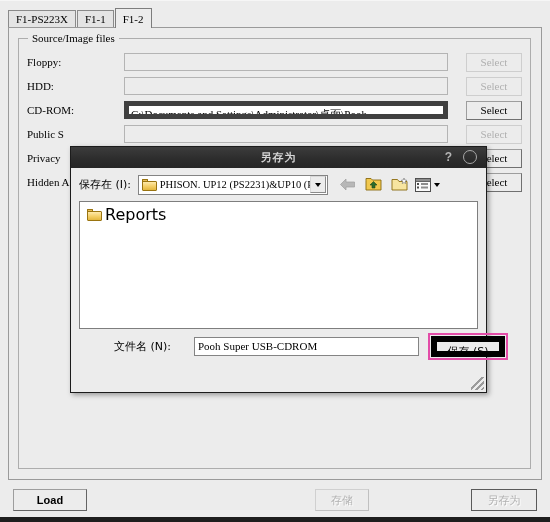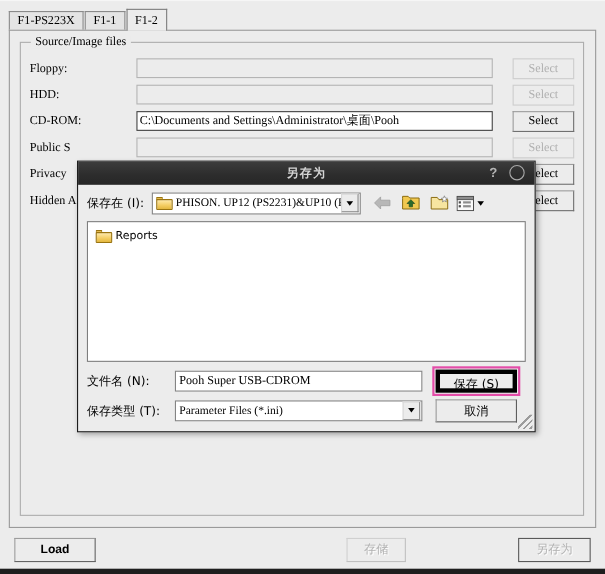--- a/index.html
+++ b/index.html
@@ -133,21 +133,21 @@
     font-family: "Liberation Serif", serif;
     font-size: 11px;
     color: #000;
     padding: 0 2px;
     line-height: 16px;
     overflow: hidden;
     white-space: nowrap;
   }
   .field-input.filled {
     background: #ffffff;
-    border: 1px solid #404040;
+    border: 5px solid #404040;
   }
   .btn-select {
     flex: 0 0 auto;
     width: 56px; height: 19px;
     margin-left: 6px;
     background: #ececec;
     border: 1px solid #9d9d9d;
     border-right-color: #707070;
     border-bottom-color: #707070;
     font-family: "Liberation Serif", serif;
@@ -333,38 +333,39 @@
   .file-item {
     display: flex;
     align-items: center;
     gap: 3px;
     height: 17px;
     padding: 0 2px;
     cursor: pointer;
   }
   .file-name {
     font-family: "DejaVu Sans", "Liberation Sans", sans-serif;
-    font-size: 10px;
+    font-size: 16px;
     color: #000;
   }
 
   
   .bot-row {
     display: flex;
     align-items: center;
     margin-top: 7px;
     height: 20px;
   }
   .bot-label {
     width: 80px;
     font-size: 11px;
     color: #000;
     white-space: nowrap;
     font-family: "DejaVu Sans", "Liberation Sans", sans-serif;
     flex: 0 0 auto;
+    margin-left: 35px;
   }
   .bot-input {
     width: 225px; height: 19px;
     background: #fff;
     border: 1px solid #848484;
     font-family: "Liberation Serif", serif;
     font-size: 11px;
     color: #000;
     padding: 0 3px;
     line-height: 17px;
@@ -397,21 +398,21 @@
     font-family: "DejaVu Sans", "Liberation Sans", sans-serif;
     font-size: 11px;
     color: #000;
     line-height: 19px;
     text-align: center;
     cursor: pointer;
   }
   .dlg-btn.highlight {
     outline: 2px solid #e34ca8;
     outline-offset: 1px;
-    border: 4px solid #000000;
+    border: 6px solid #000000;
   }
 
   .resize-grip {
     position: absolute;
     right: 2px; bottom: 2px;
     width: 13px; height: 13px;
     background:
       linear-gradient(135deg, transparent 0 42%, #9b9b9b 42% 52%, transparent 52% 100%),
       linear-gradient(135deg, transparent 0 64%, #9b9b9b 64% 74%, transparent 74% 100%),
       linear-gradient(135deg, transparent 0 86%, #9b9b9b 86% 96%, transparent 96% 100%);
@@ -554,28 +555,16 @@
     </div>
 
     <div class="bot-row">
       <span class="bot-label">文件名 (N):</span>
       <div class="bot-input">Pooh Super USB-CDROM</div>
       <div class="dlg-btn-wrap">
         <div class="dlg-btn highlight">保存 (S)</div>
       </div>
     </div>
 
-    <div class="bot-row">
-      <span class="bot-label">保存类型 (T):</span>
-      <div class="bot-combo">
-        <span class="combo-text">Parameter Files (*.ini)</span>
-        <span class="combo-arrow">
-            <span class="arrow-dn"></span>
-          </span>
-      </div>
-      <div class="dlg-btn-wrap">
-        <div class="dlg-btn">取消</div>
-      </div>
-    </div>
   </div>
 
   <div class="resize-grip"></div>
 </div>
 
 </body></html>

